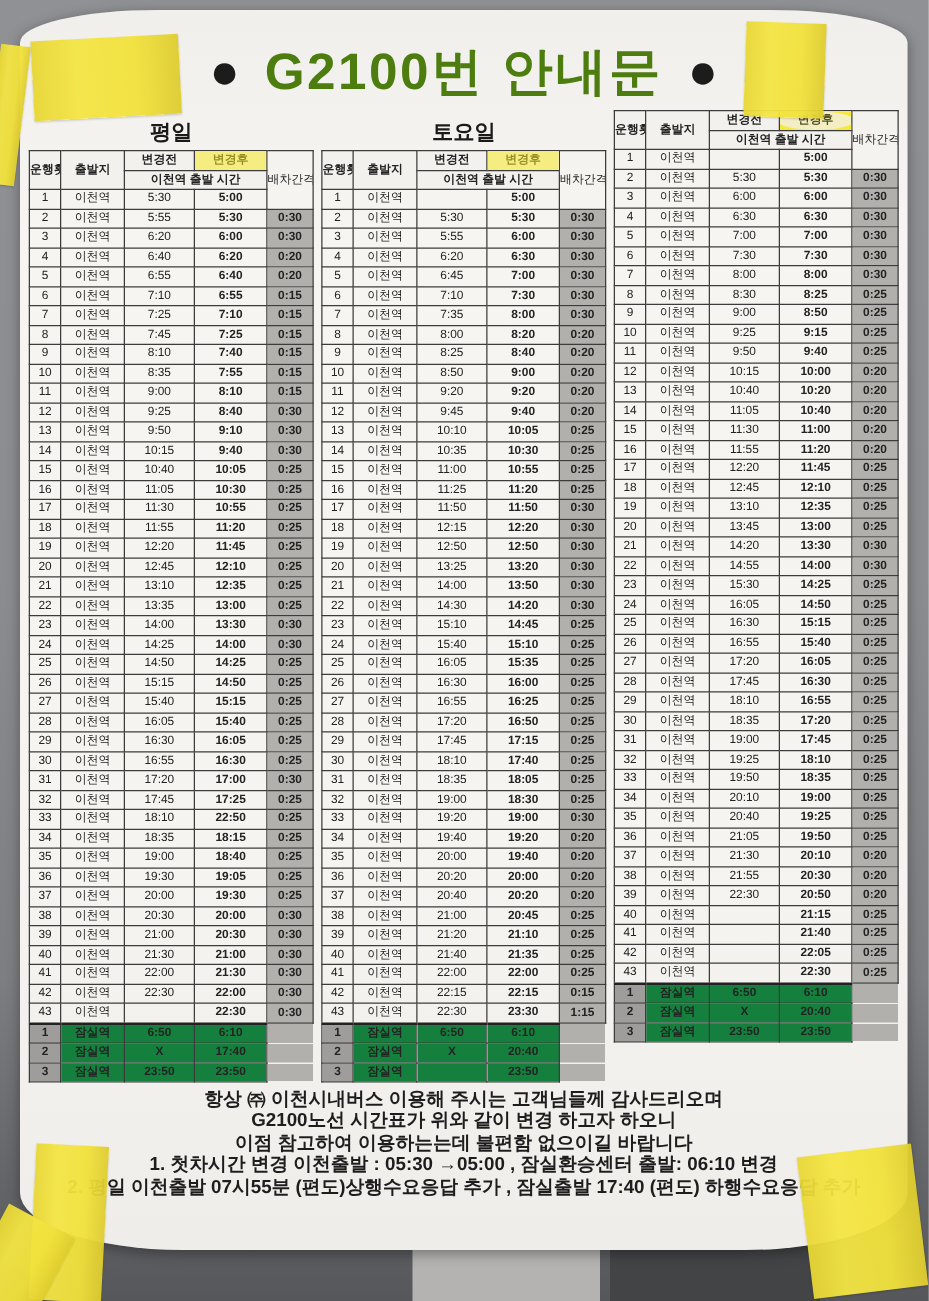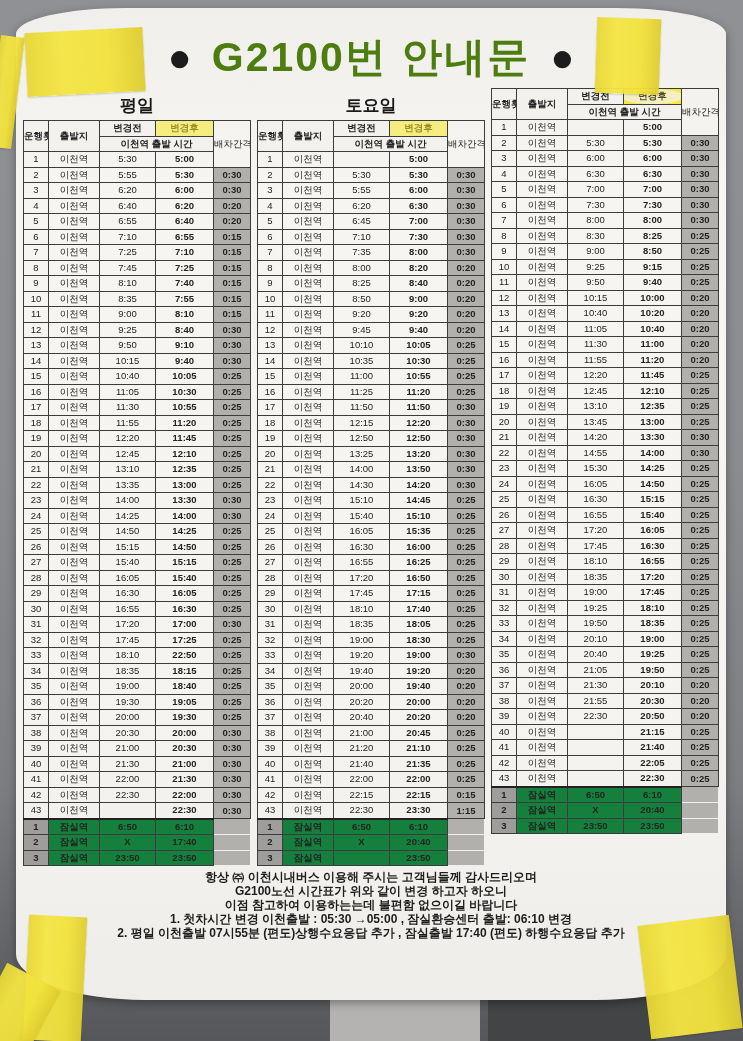--- a/index.html
+++ b/index.html
@@ -46,21 +46,21 @@
   td.c-after{font-weight:bold;}
   td.c-no{font-size:9px;}
   tr.extra td{background:#15803d;font-weight:bold;}
   tr.extra td.c-no{background:#9e9d9b;}
   tr.extra td.c-int{background:#b2b0ad;border:1px solid transparent;}
   tr.extra-first td{border-top:2px solid #222;}
   
   .hl-blob::after{content:"";position:absolute;inset:-4px -6px;background:rgba(248,234,40,.55);border-radius:8px;transform:rotate(-2deg);pointer-events:none;}
   .hl-swipe::after{content:"";position:absolute;inset:-7px -3px;background:rgba(248,234,40,.55);border-radius:10px;transform:rotate(3deg);pointer-events:none;}
   .hl-ring::after{content:"";position:absolute;inset:-5px -7px;border:5px solid rgba(246,230,30,.8);background:rgba(248,234,40,.22);border-radius:50%;pointer-events:none;}
-  .notes{margin-top:5px;text-align:center;font-weight:bold;font-size:12px;line-height:1.16;color:#1d1d1d;}
+  .notes{margin-top:5px;text-align:center;font-weight:bold;font-size:15px;line-height:1.16;color:#1d1d1d;}
   .notes div{white-space:nowrap;}
 </style>
 </head>
 <body>
 
 <div class="obj-light"></div>
 <div class="obj-dark"></div>
 
 <div class="paper"></div>
 

